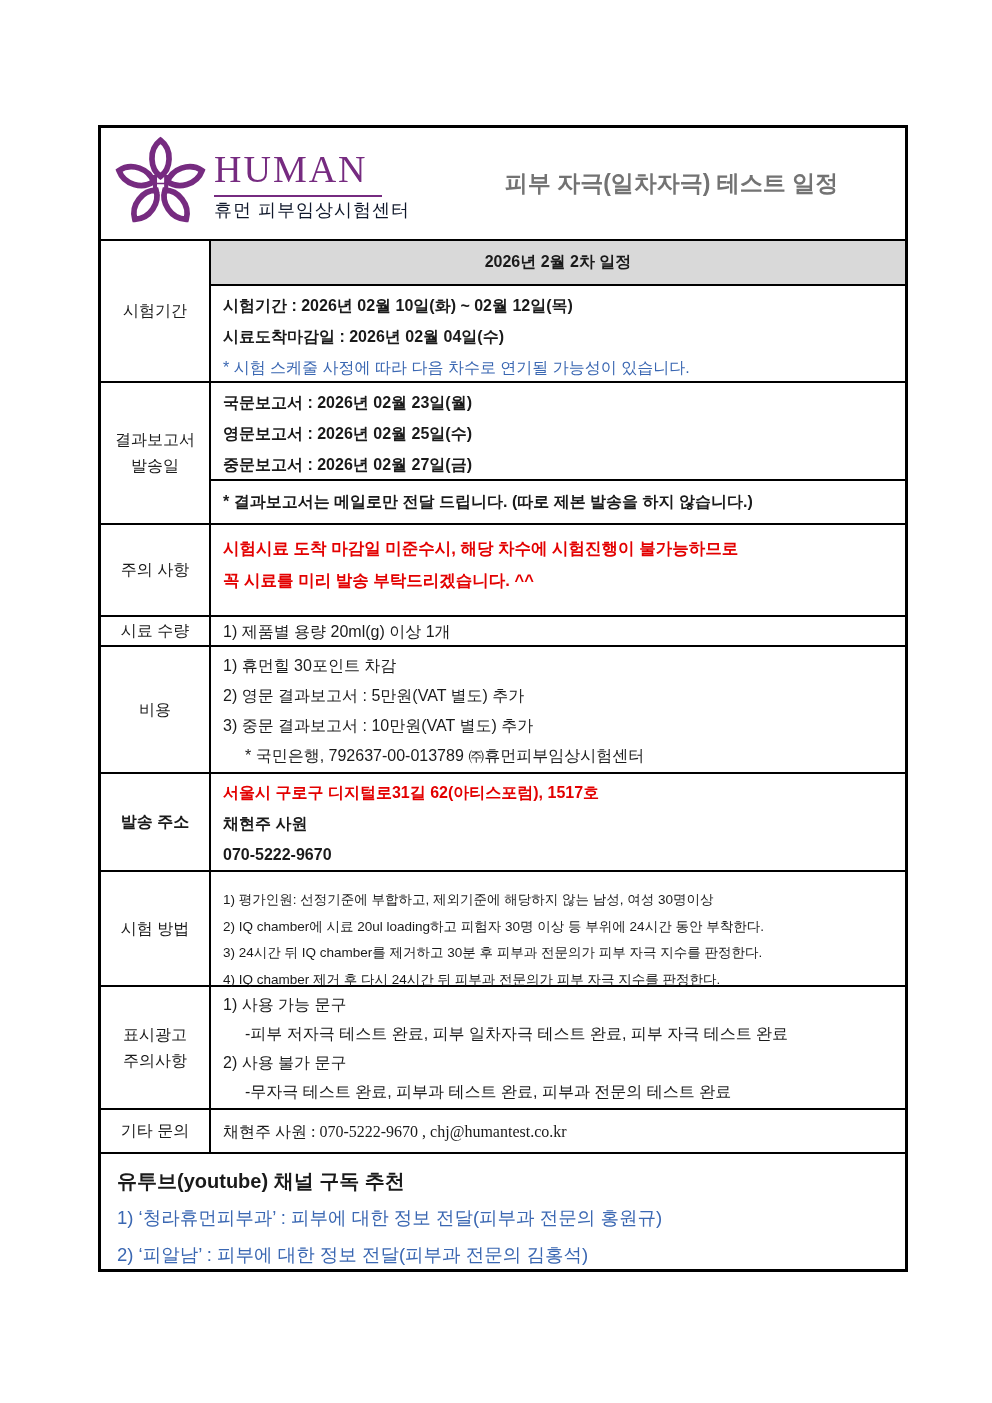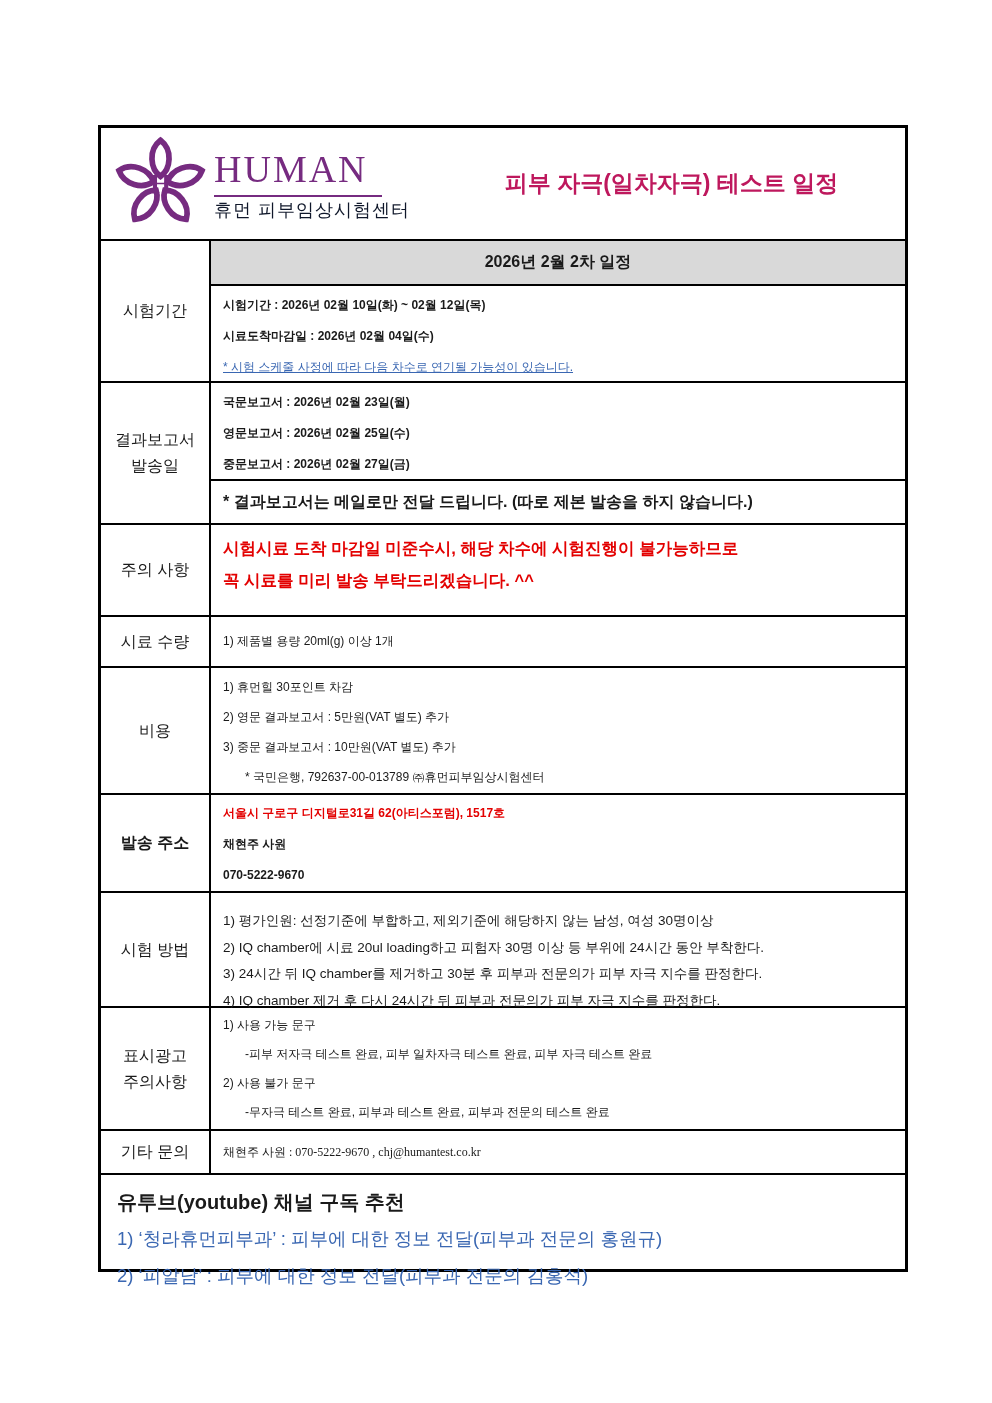--- a/index.html
+++ b/index.html
@@ -15,43 +15,43 @@
   }
   .row { display:flex; border-bottom:2px solid #000; flex:0 0 auto; }
   .row.last { border-bottom:none; flex:1 1 auto;padding-left:16px; }
   .label-cell {
     width:110px; flex:0 0 110px; border-right:2px solid #000;
     display:flex; flex-direction:column; align-items:center; justify-content:center;
     font-size:16px; line-height:26px; text-align:center; background:#fff;
   }
   .content-cell { flex:1 1 auto; display:flex; flex-direction:column; min-width:0; }
   .lines { padding:4px 12px 0 12px; }
-  .line { font-size:12px; line-height:31px; white-space:nowrap; }
+  .line { font-size:16px; line-height:31px; white-space:nowrap; }
   .indent { padding-left:22px; }
   .bold { font-weight:bold; }
   .red { color:#e30000; font-weight:bold; }
-  .blue { color:#3a67b2;text-decoration:underline; }
+  .blue { color:#3a67b2; }
 
   
   .header-row { height:113px; position:relative; align-items:center; padding-left:12px; }
   .logo-wrap { display:flex; align-items:center; }
   .brand-text { margin-left:6px; }
   .brand-name {
     font-family:"Liberation Serif","DejaVu Serif",serif;
     color:#762b80; font-size:38px; line-height:48px; letter-spacing:2px; font-weight:normal;
   }
   .brand-rule { border-top:2px solid #762b80; margin-top:2px; width:168px; }
   .brand-sub {
     font-family:Liberation Sans, sans-serif;
     color:#0f172a; font-size:18px; line-height:26px; letter-spacing:1px;
   }
   .header-title {
     position:absolute; left:351px; right:14px; top:0; height:100%;
     display:flex; align-items:center; justify-content:center;
-    font-size:23px; font-weight:bold; color:#be185d;
+    font-size:23px; font-weight:bold; color:#737373;
   }
 
   
   .row-test-period { height:142px; }
   .subheader {
     height:45px; flex:0 0 45px; background:#d9d9d9; border-bottom:2px solid #000;
     display:flex; align-items:center; justify-content:center;
     font-size:16px; font-weight:bold;
   }
   .tp-lines .line { font-weight:bold; }
@@ -62,21 +62,21 @@
   .report-main .line { font-weight:bold; }
   .report-note {
     flex:1 1 auto; display:flex; align-items:center; padding:0 12px;
     font-size:16px; font-weight:bold; white-space:nowrap;
   }
 
   .row-caution { height:92px; }
   .row-caution .lines { padding-top:7px; }
   .row-caution .line { font-size:16.5px; line-height:32px; }
 
-  .row-sample { height:51px; }
+  .row-sample { height:30px; }
   .row-sample .content-cell { justify-content:center; }
   .row-sample .lines { padding-top:0; }
 
   .row-cost { height:127px; }
   .row-cost .line { line-height:30px; }
 
   .row-address { height:98px; }
   .row-address .lines { padding-top:3px; }
   .row-address .line { font-weight:bold; }
 

